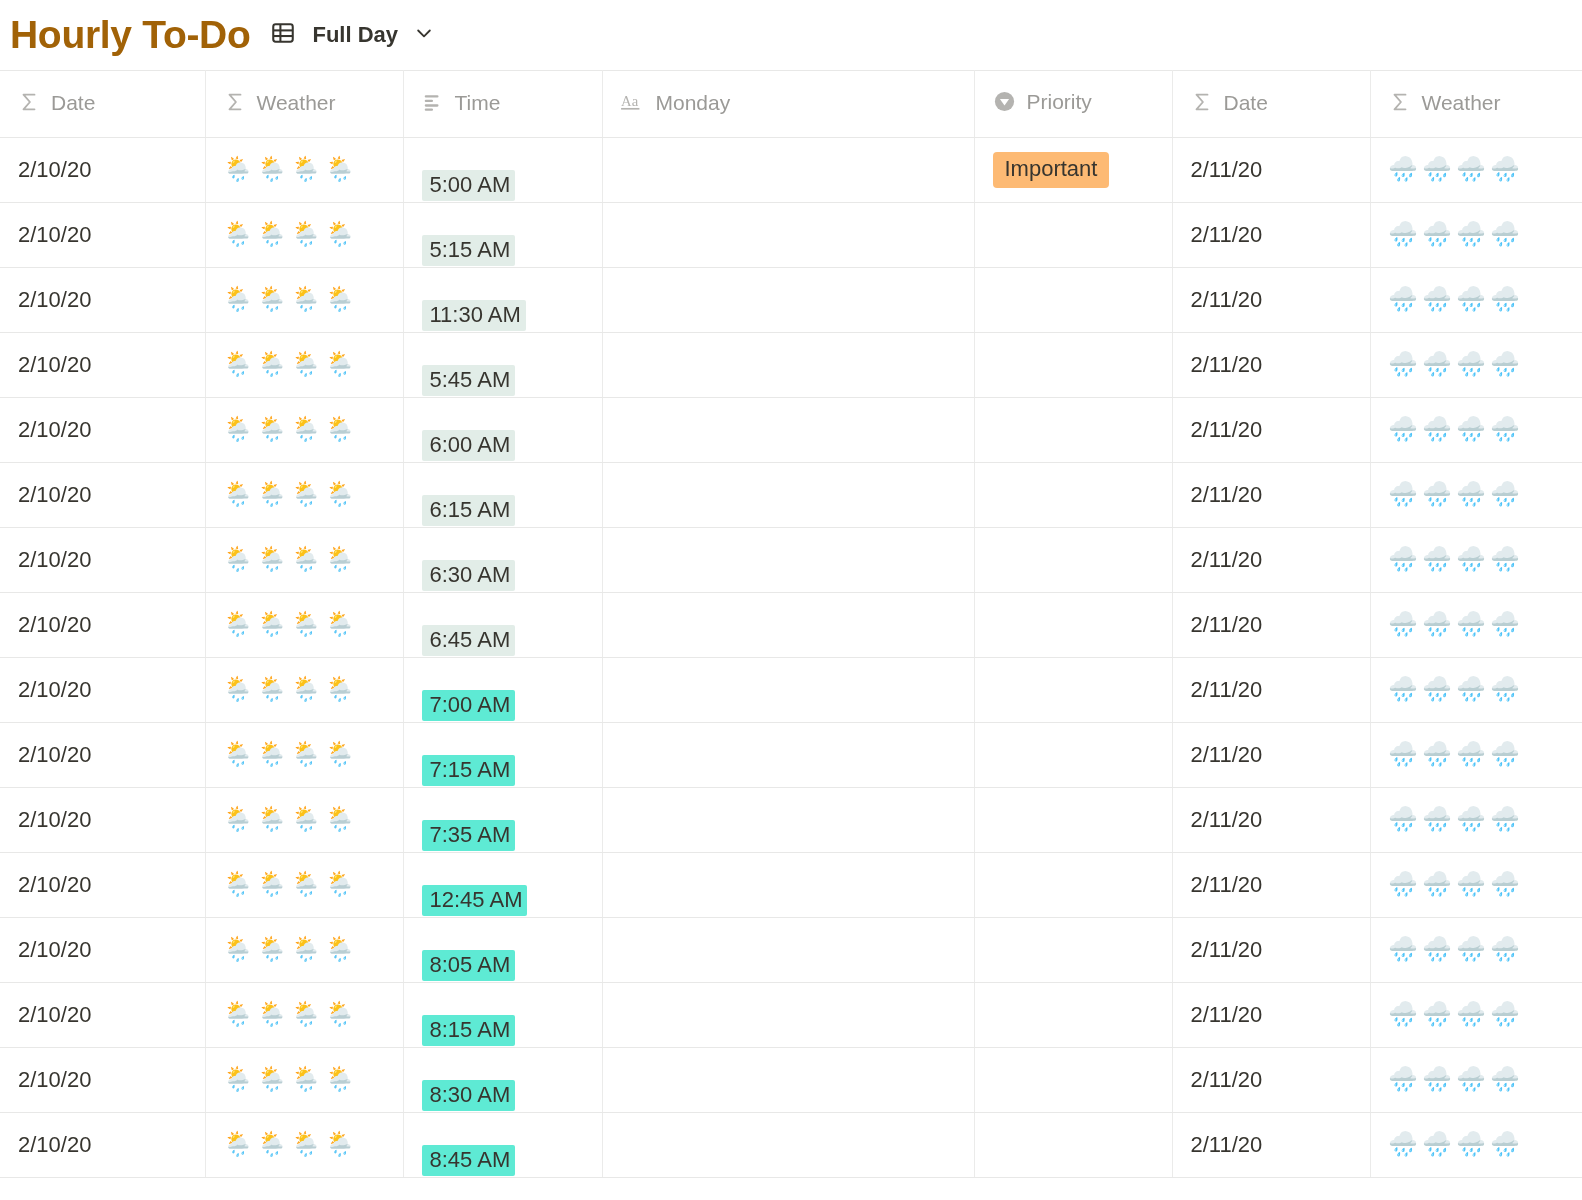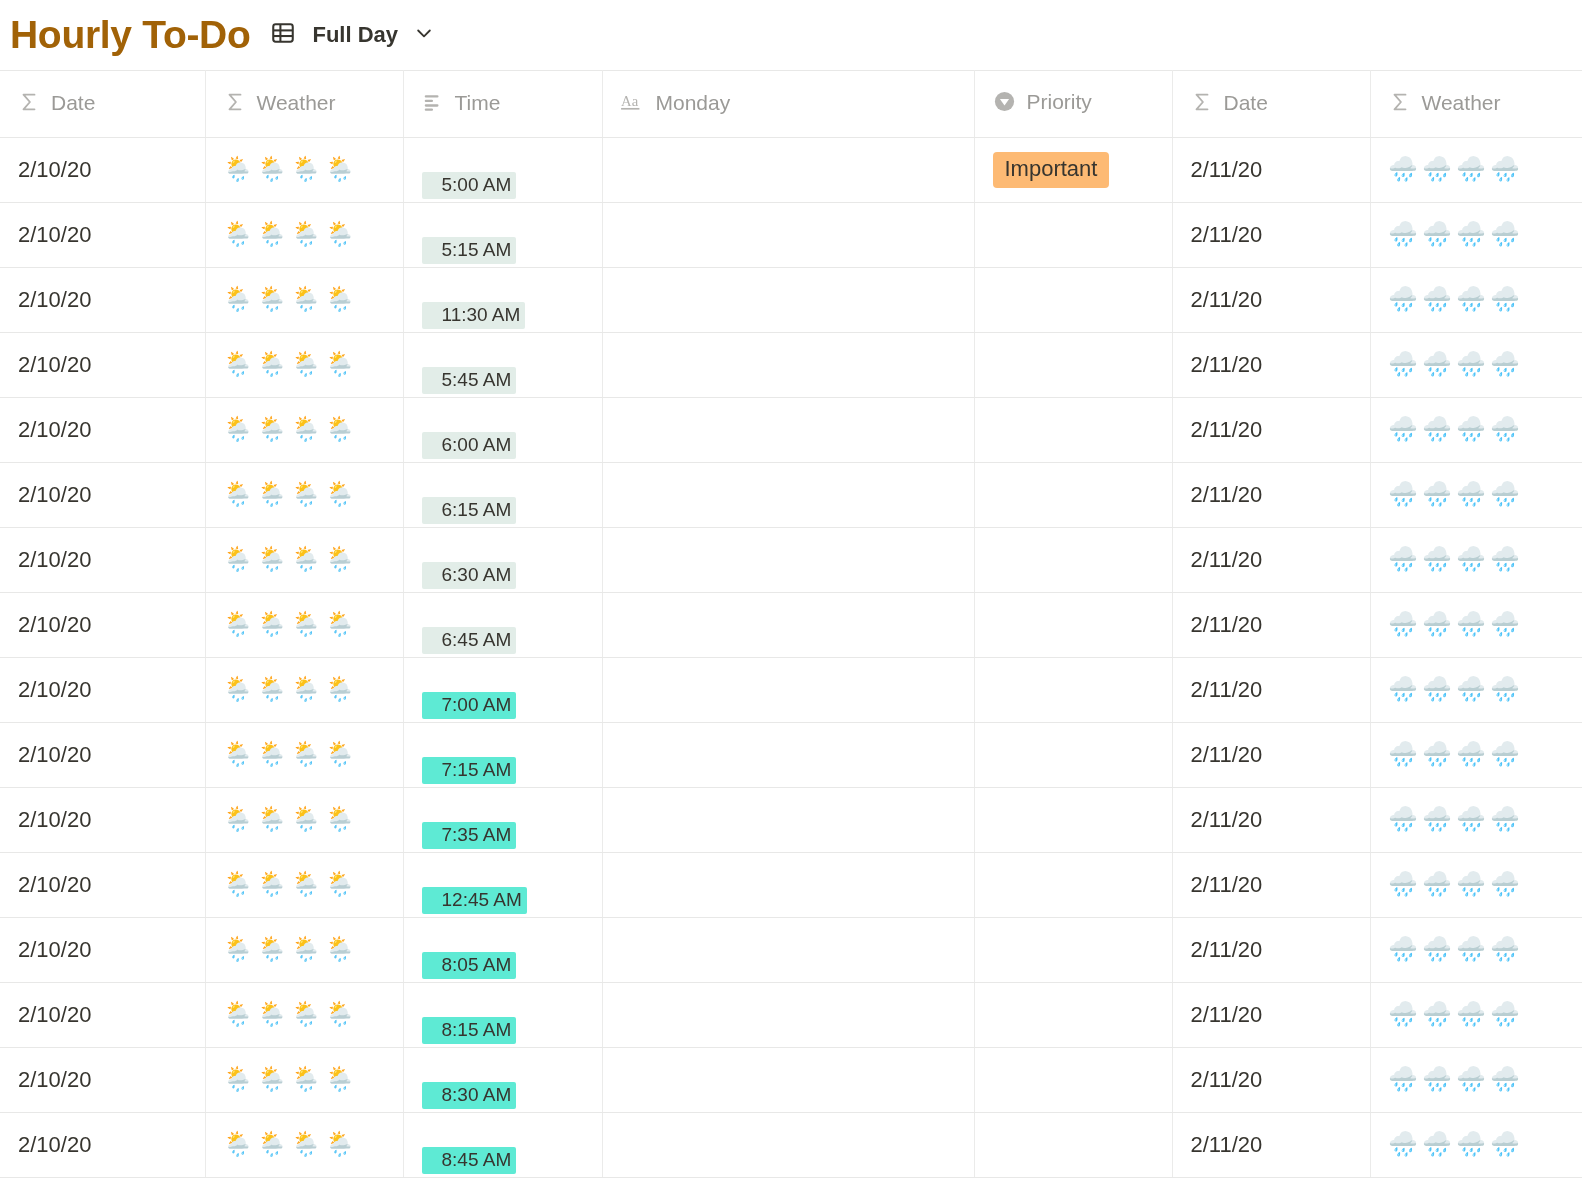--- a/index.html
+++ b/index.html
@@ -93,23 +93,23 @@
   .grid tbody td {
     height: 65px;
     font-size: 22px;
     color: #37352f;
     white-space: nowrap;
   }
 
   
   .time-pill {
     display: inline-block;
-    padding: 2px 5px 3px 20px;
+    padding: 2px 5px 3px 8px;
     border-radius: 2px;
-    font-size: 19px;
+    font-size: 22px;
     color: #37352f;
     margin-top: 30px;
   }
   .time-pill.hl-green { background: #e2ede8; }
   .time-pill.hl-pink  { background: #5eead4; }
 
   
   .wx {
     font-size: 24px;
     letter-spacing: 4px;

